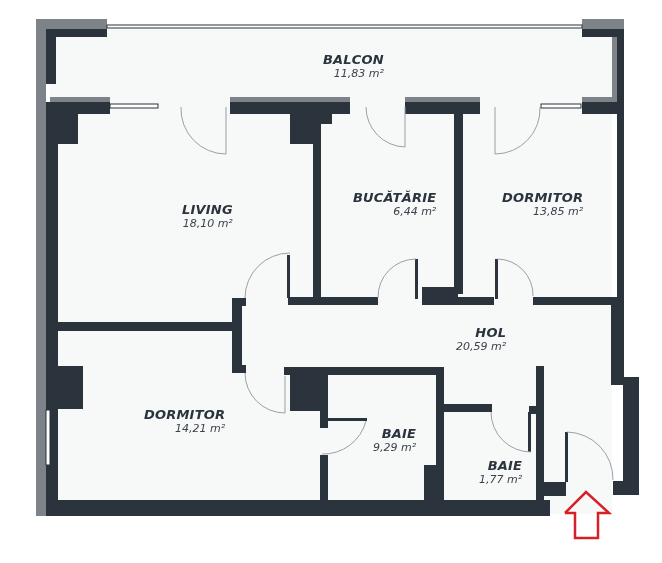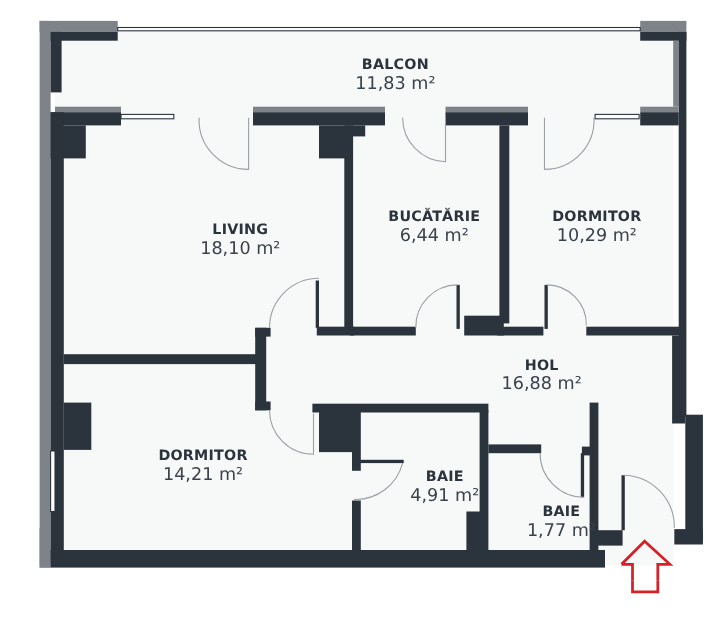--- a/index.html
+++ b/index.html
@@ -3,23 +3,23 @@
 <meta charset="utf-8">
 <style>
   html, body { margin:0; padding:0; background:#ffffff; }
   body { width:662px; height:563px; position:relative; overflow:hidden; font-family:"DejaVu Sans","Liberation Sans",sans-serif; }
   #plan { position:absolute; left:0; top:0; width:662px; height:563px; }
   .wall { fill:#2b333d; }
   .ext { fill:#7d8389; }
   .floor { fill:#f7f8f8; }
   .door { fill:none; stroke:#9aa0a5; stroke-width:1; }
   .win { fill:#ffffff; stroke:#2b333d; stroke-width:1; }
-  .room-label { position:absolute; text-align:center; color:#2b333d; line-height:1; }
+  .room-label { position:absolute; text-align:right; color:#2b333d; line-height:1;font-style:italic; }
   .room-name { font-weight:bold; font-size:13px; letter-spacing:0.2px; display:block; }
-  .room-area { font-size:16px; display:block; margin-top:2px; color:#3a424b; }
+  .room-area { font-size:11px; display:block; margin-top:2px; color:#3a424b; }
   .arrow { fill:none; stroke:#d62027; stroke-width:2.5; }
 </style>
 </head>
 <body>
 
 <svg id="plan" viewBox="0 0 662 563" xmlns="http://www.w3.org/2000/svg">
 
   <rect class="floor" x="50" y="26" width="562" height="488"></rect>
 
   <rect class="ext" x="36" y="19" width="10" height="497"></rect>
@@ -115,30 +115,30 @@
 <div class="room-label" style="left:163px;top:203px;margin-left:19px;">
   <span class="room-name">LIVING</span>
   <span class="room-area">18,10 m²</span>
 </div>
 <div class="room-label" style="left:353px;top:191px;">
   <span class="room-name">BUCĂTĂRIE</span>
   <span class="room-area">6,44 m²</span>
 </div>
 <div class="room-label" style="left:502px;top:191px;">
   <span class="room-name">DORMITOR</span>
-  <span class="room-area">10,29 m²</span>
+  <span class="room-area">13,85 m²</span>
 </div>
 <div class="room-label" style="left:456px;top:326px;">
   <span class="room-name">HOL</span>
-  <span class="room-area">16,88 m²</span>
+  <span class="room-area">20,59 m²</span>
 </div>
 <div class="room-label" style="left:144px;top:408px;">
   <span class="room-name">DORMITOR</span>
   <span class="room-area">14,21 m²</span>
 </div>
 <div class="room-label" style="left:373px;top:427px;">
   <span class="room-name">BAIE</span>
-  <span class="room-area">4,91 m²</span>
+  <span class="room-area">9,29 m²</span>
 </div>
 <div class="room-label" style="left:479px;top:459px;">
   <span class="room-name">BAIE</span>
   <span class="room-area">1,77 m²</span>
 </div>
 
 </body></html>

